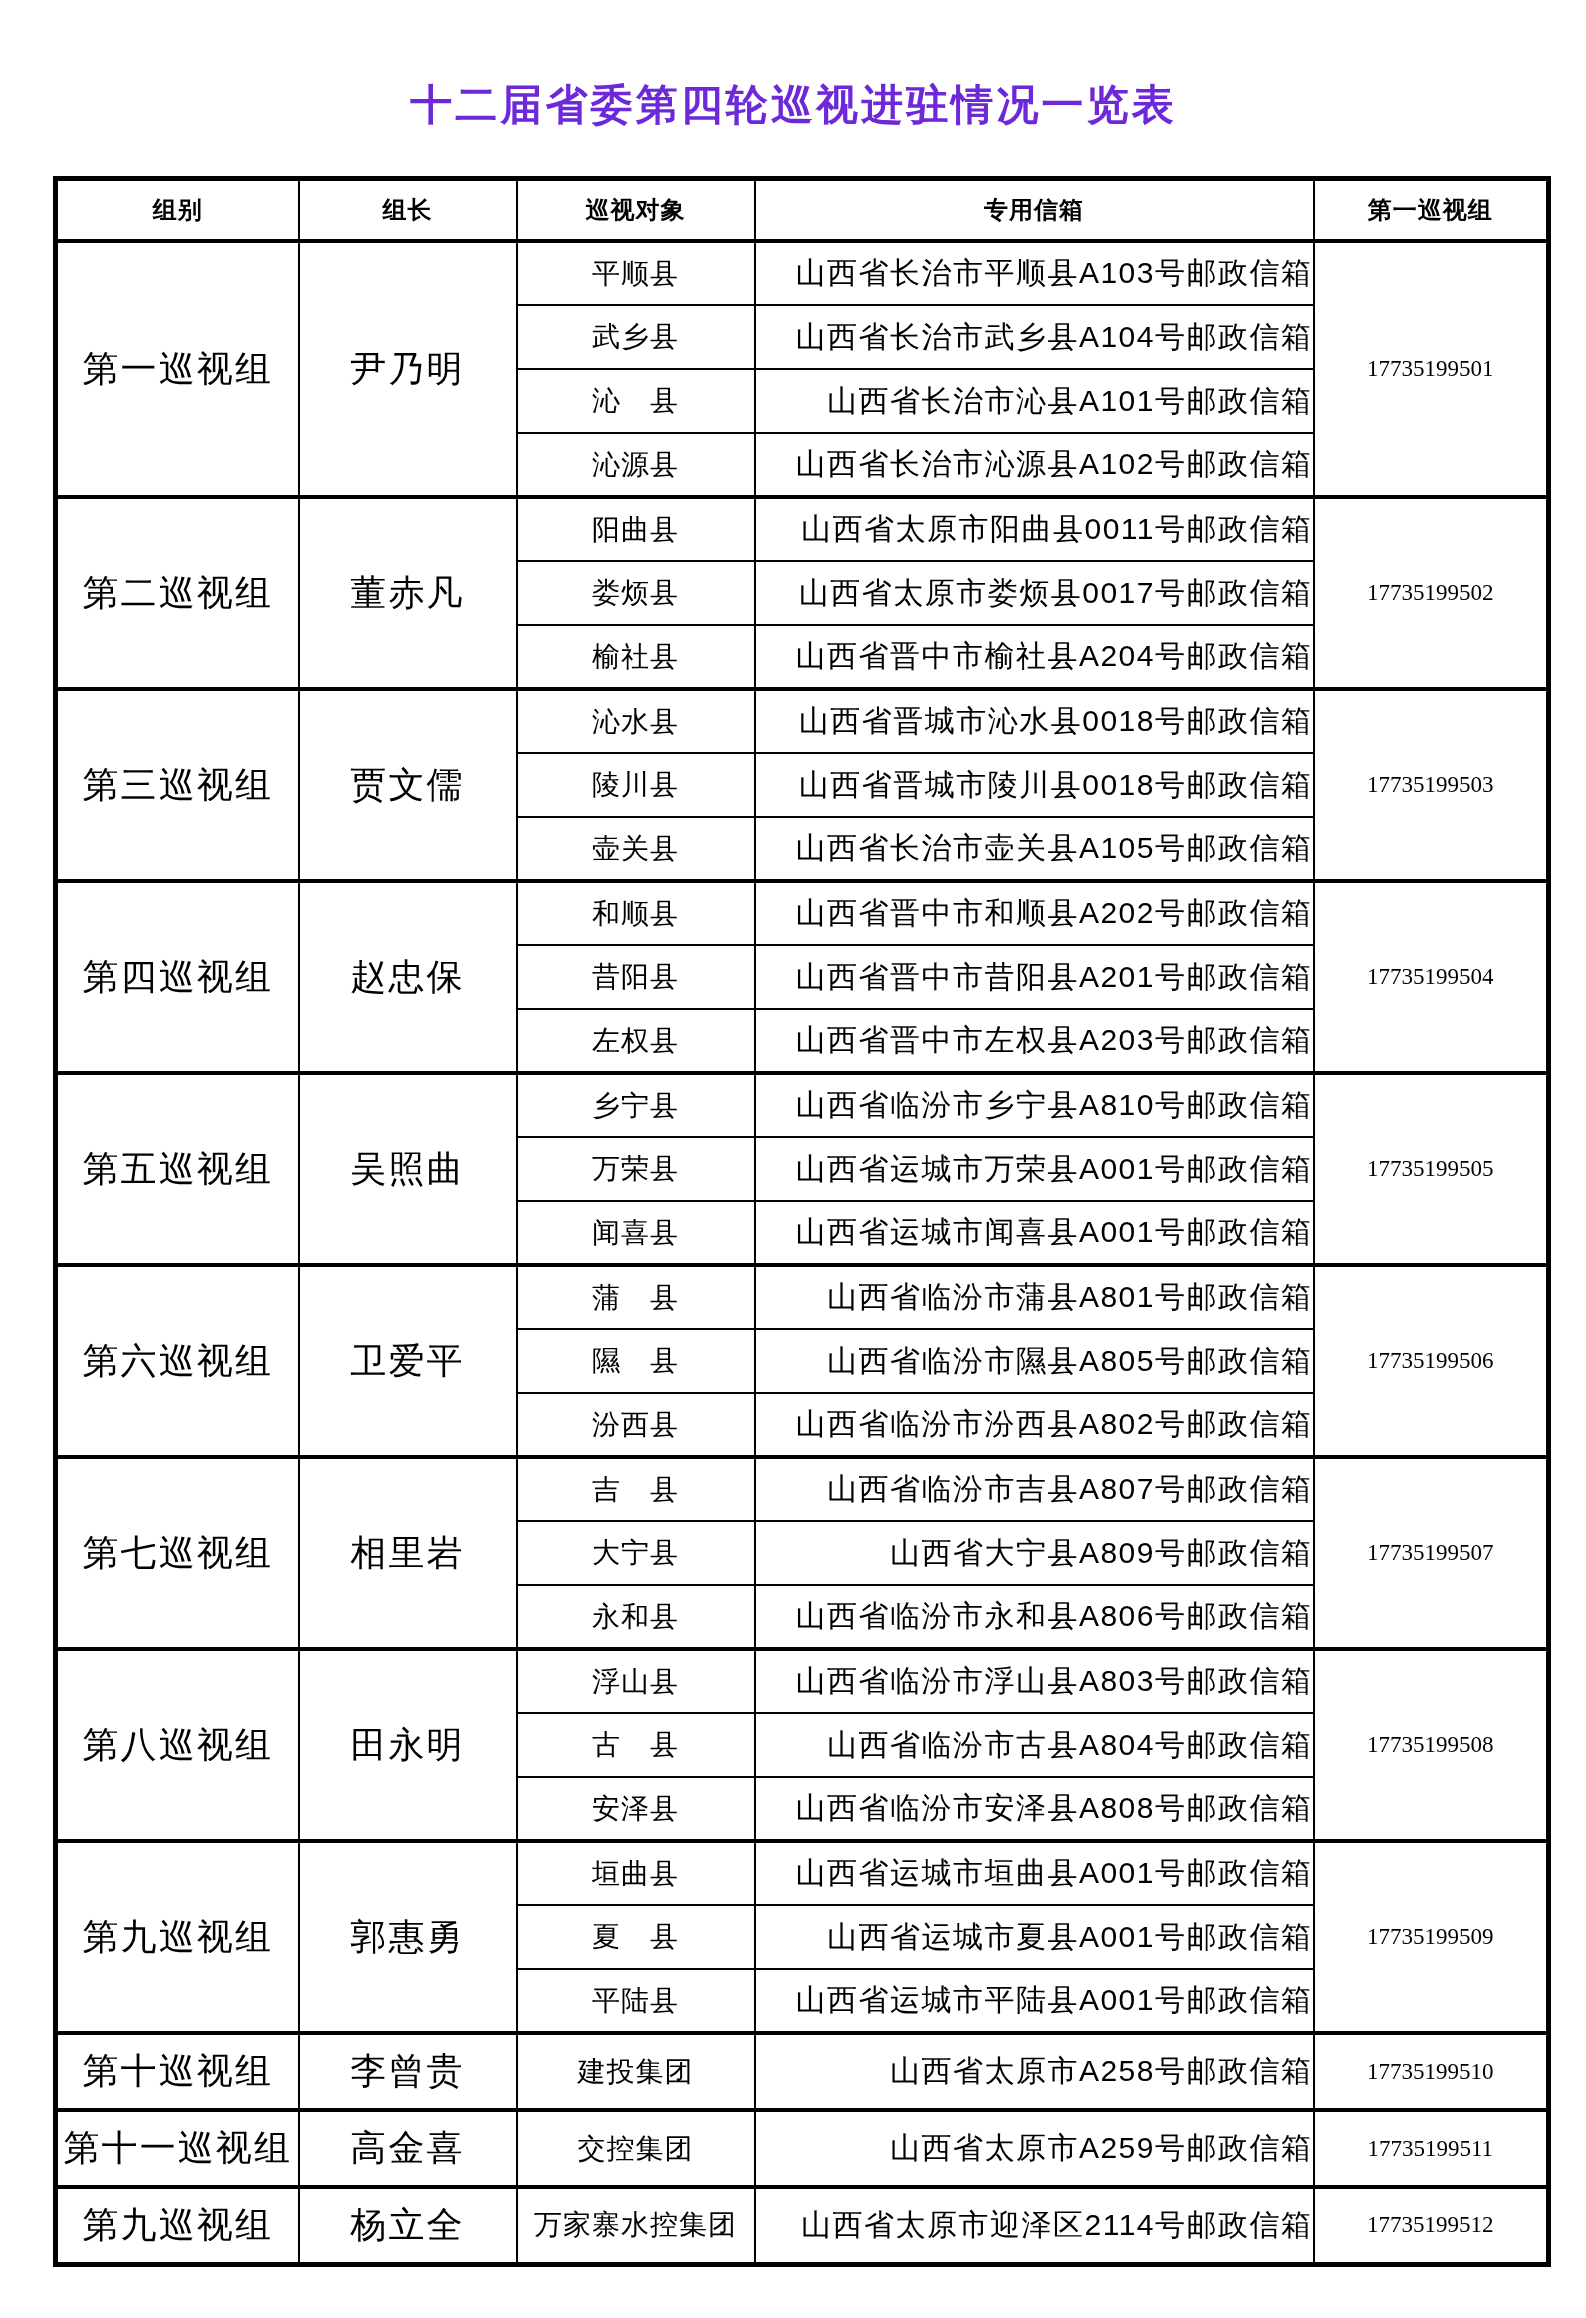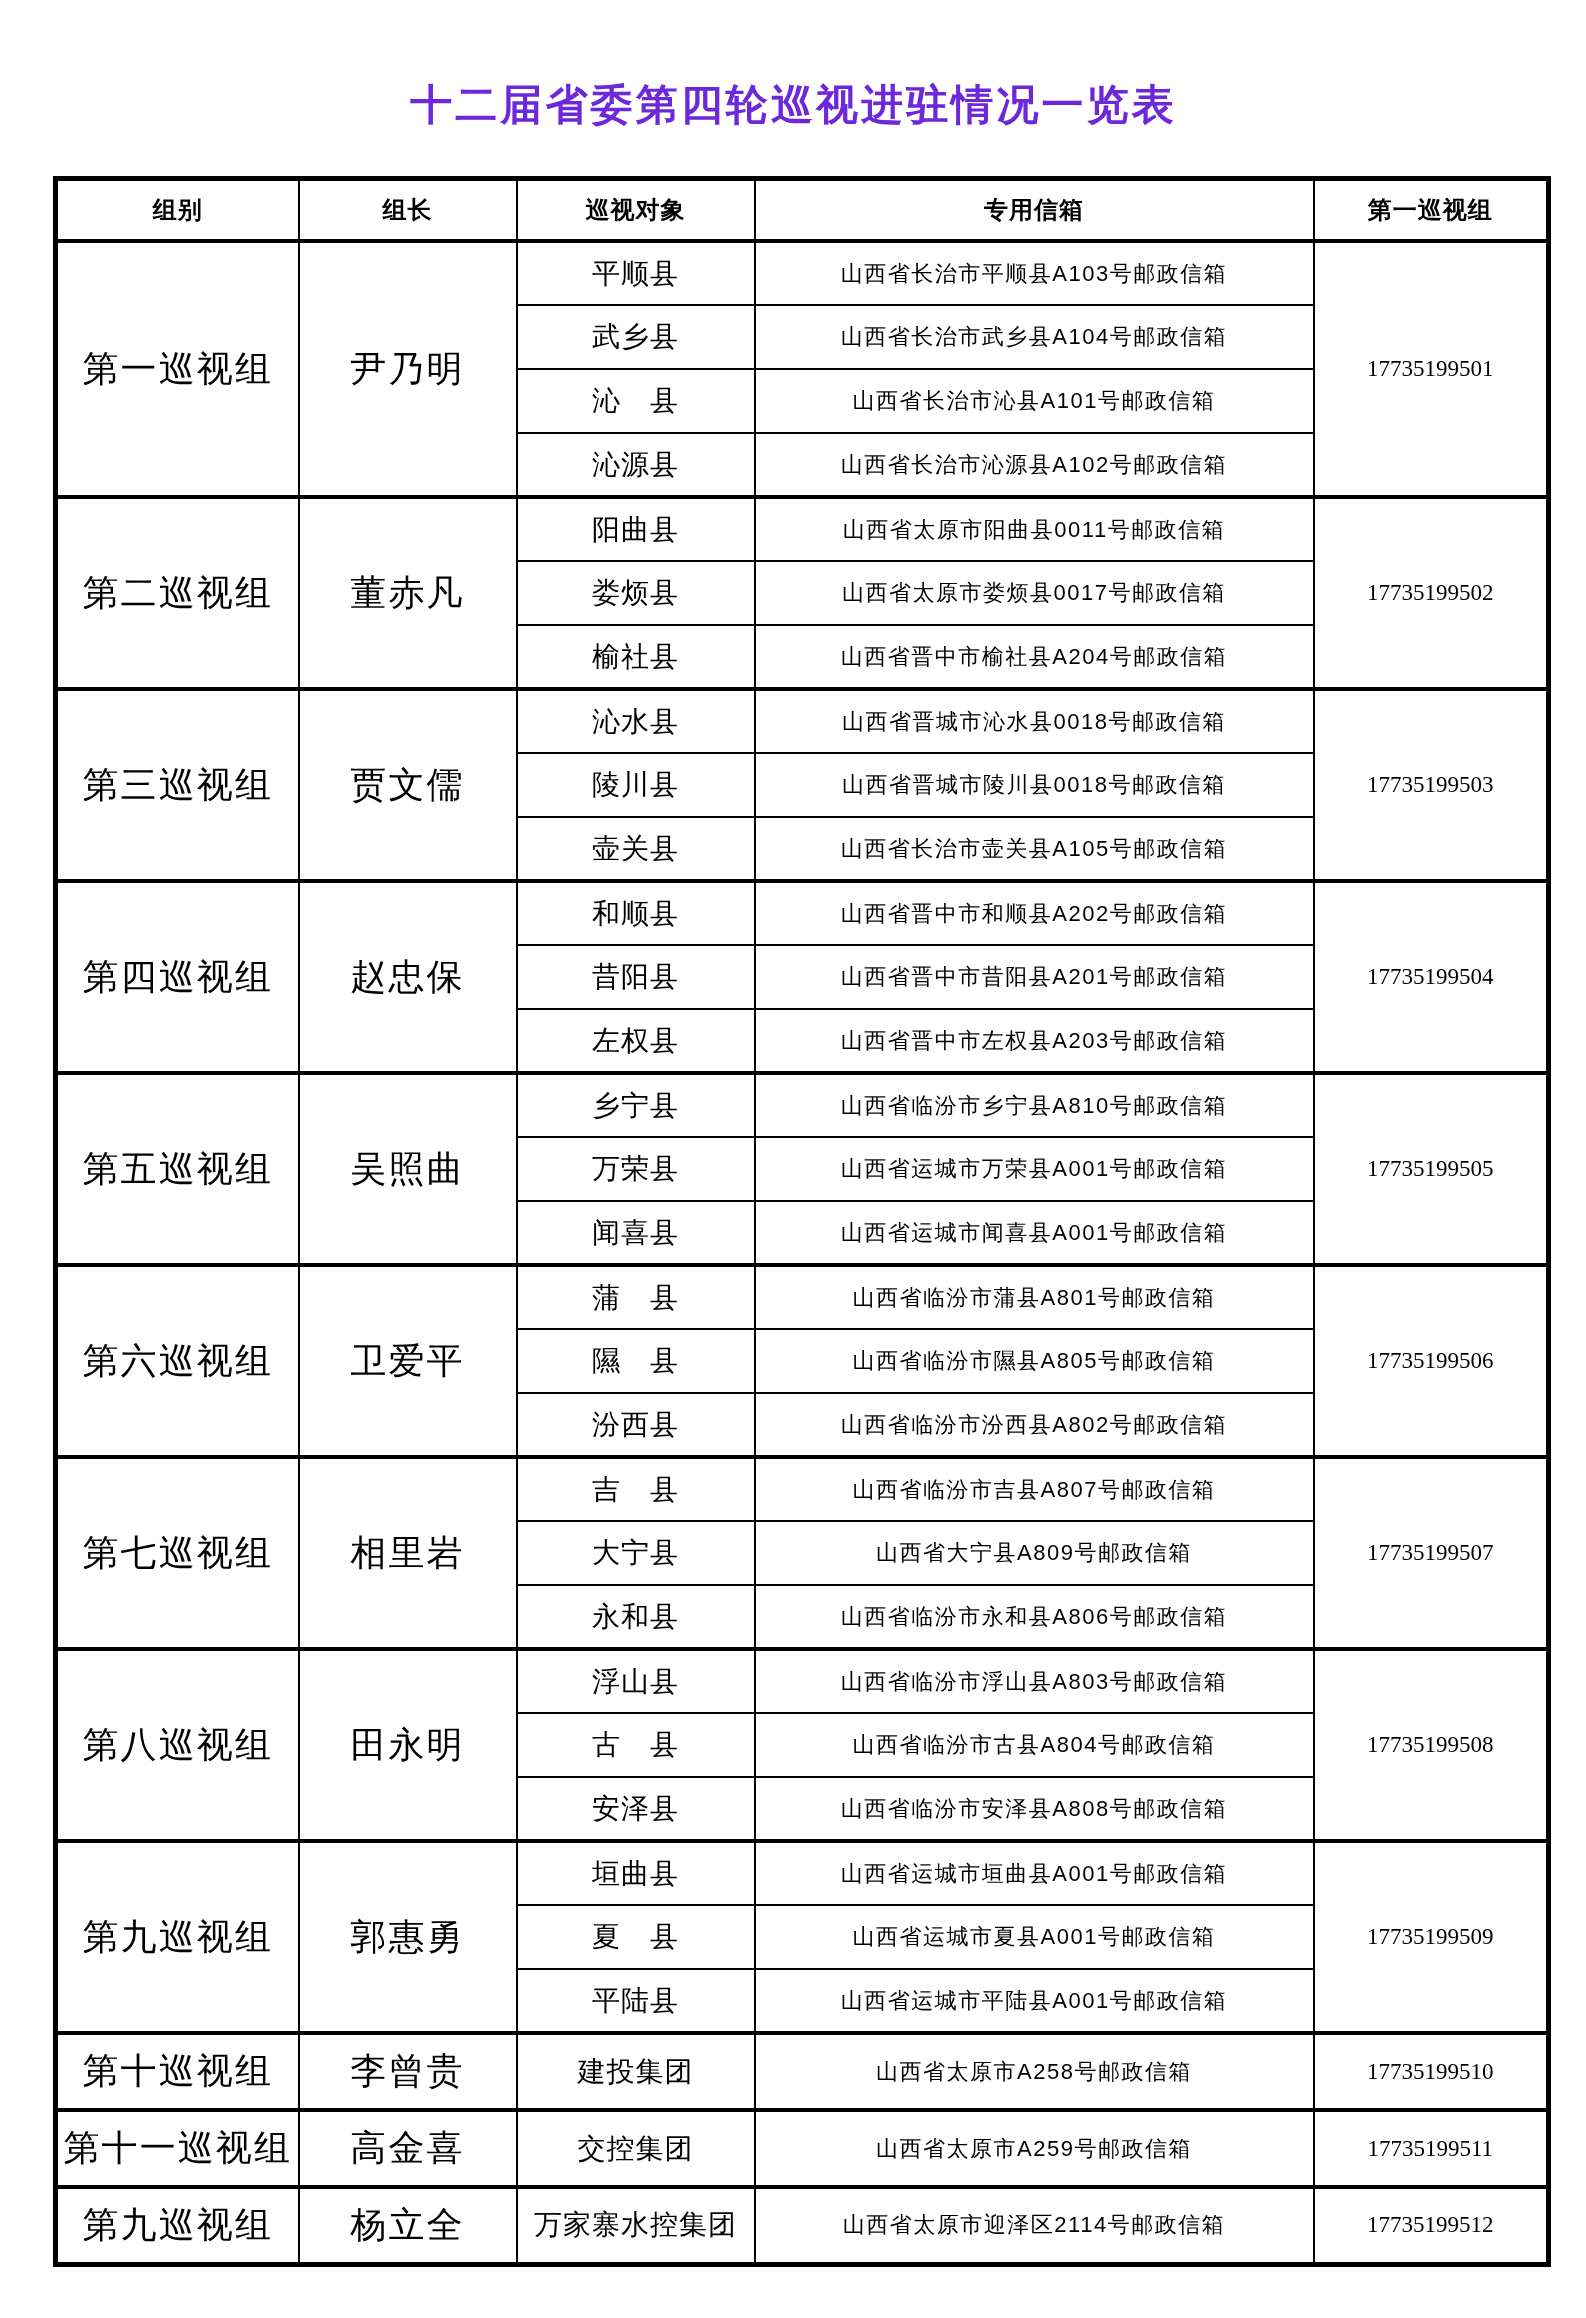--- a/index.html
+++ b/index.html
@@ -69,23 +69,23 @@
     letter-spacing: 2.1px;
     white-space: nowrap;
   }
   td.cell-target {
     text-align: center;
     font-size: 28px;
     letter-spacing: 1px;
     white-space: nowrap;
   }
   td.cell-mailbox {
-    text-align: center;
+    text-align: right;
     padding-left: 0;
-    font-size: 22px;
+    font-size: 30px;
     letter-spacing: 1.5px;
     white-space: nowrap;
   }
   td.cell-phone {
     text-align: center;
     font-family: "Liberation Serif", serif;
     font-size: 23px;
     letter-spacing: 0px;
     white-space: nowrap;
   }

